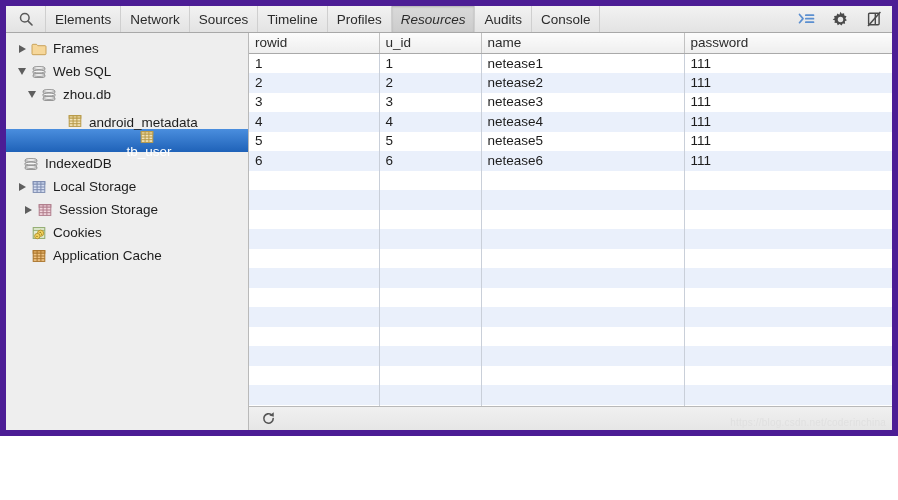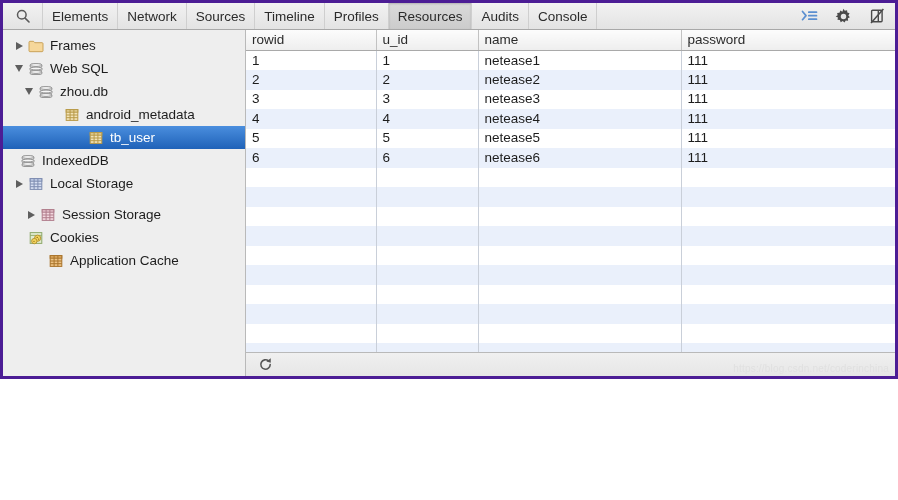--- a/index.html
+++ b/index.html
@@ -10,25 +10,25 @@
     width: 898px;
     height: 500px;
     overflow: hidden;
     background: #ffffff;
     font-family: "Liberation Sans", sans-serif;
     -webkit-font-smoothing: antialiased;
   }
   #app {
     position: relative;
     width: 898px;
-    height: 379px;
+    height: 436px;
     display: flex;
     flex-direction: column;
     box-sizing: border-box;
-    border: 3px solid #4c1d95;
+    border: 6px solid #4c1d95;
     overflow: hidden;
   }
 
   
   .toolbar {
     height: 27px;
     min-height: 27px;
     background: linear-gradient(to bottom, #f2f2f2 0%, #e3e3e3 100%);
     border-bottom: 1px solid #a8a8a8;
     display: flex;
@@ -56,20 +56,21 @@
     font-size: 13.5px;
     color: #2b2b2b;
     border-right: 1px solid #cfcfcf;
     box-sizing: border-box;
     white-space: nowrap;
     cursor: default;
   }
   .tab.active {
     background: linear-gradient(to bottom, #dadada 0%, #cccccc 100%);
     box-shadow: inset 0 1px 2px rgba(0,0,0,0.18);
+    font-style: italic;
   }
   .tb-right {
     display: flex;
     align-items: center;
     padding-right: 8px;
     gap: 14px;
   }
   .tb-icon {
     display: flex;
     align-items: center;
@@ -318,35 +319,35 @@
               <rect x="2" y="3.1" width="12" height="3.4" rx="1.7" fill="#e9e9e9" stroke="#8d8d8d" stroke-width="0.9"></rect>
               <rect x="2" y="6.6" width="12" height="3.4" rx="1.7" fill="#e9e9e9" stroke="#8d8d8d" stroke-width="0.9"></rect>
               <rect x="2" y="10.1" width="12" height="3.4" rx="1.7" fill="#e9e9e9" stroke="#8d8d8d" stroke-width="0.9"></rect>
               <ellipse cx="8" cy="4" rx="5.9" ry="1.4" fill="#f6f6f6" stroke="#8d8d8d" stroke-width="0.9"></ellipse>
               <ellipse cx="8" cy="7.5" rx="5.9" ry="1.4" fill="#f6f6f6" stroke="#8d8d8d" stroke-width="0.9"></ellipse>
               <ellipse cx="8" cy="11" rx="5.9" ry="1.4" fill="#f6f6f6" stroke="#8d8d8d" stroke-width="0.9"></ellipse>
             </svg>
           </div>
           <div class="tree-label">zhou.db</div>
         </div>
-        <div class="tree-item" style="padding-left: 44px;">
+        <div class="tree-item" style="padding-left: 44px; align-items: flex-end;">
           <div class="twisty "></div>
           <div class="tree-icon">
             <svg width="16" height="16" viewBox="0 0 16 16">
               <rect x="2.2" y="2.6" width="11.6" height="10.8" fill="#f2e3b8" stroke="#b89a48" stroke-width="1"></rect>
               <rect x="2.2" y="2.6" width="11.6" height="2.6" fill="#e0cc93" stroke="#b89a48" stroke-width="1"></rect>
               <line x1="6.1" y1="2.6" x2="6.1" y2="13.4" stroke="#b89a48" stroke-width="1"></line>
               <line x1="9.9" y1="2.6" x2="9.9" y2="13.4" stroke="#b89a48" stroke-width="1"></line>
               <line x1="2.2" y1="8.0" x2="13.8" y2="8.0" stroke="#b89a48" stroke-width="1"></line>
               <line x1="2.2" y1="10.7" x2="13.8" y2="10.7" stroke="#b89a48" stroke-width="1"></line>
             </svg>
           </div>
           <div class="tree-label">android_metadata</div>
         </div>
-        <div class="tree-item selected" style="padding-left: 68px;">
+        <div class="tree-item selected" style="padding-left: 44px; flex-direction: column;">
           <div class="twisty "></div>
           <div class="tree-icon">
             <svg width="16" height="16" viewBox="0 0 16 16">
               <rect x="2.2" y="2.6" width="11.6" height="10.8" fill="#f2e3b8" stroke="#b89a48" stroke-width="1"></rect>
               <rect x="2.2" y="2.6" width="11.6" height="2.6" fill="#e0cc93" stroke="#b89a48" stroke-width="1"></rect>
               <line x1="6.1" y1="2.6" x2="6.1" y2="13.4" stroke="#b89a48" stroke-width="1"></line>
               <line x1="9.9" y1="2.6" x2="9.9" y2="13.4" stroke="#b89a48" stroke-width="1"></line>
               <line x1="2.2" y1="8.0" x2="13.8" y2="8.0" stroke="#b89a48" stroke-width="1"></line>
               <line x1="2.2" y1="10.7" x2="13.8" y2="10.7" stroke="#b89a48" stroke-width="1"></line>
             </svg>
@@ -376,21 +377,21 @@
               <rect x="2.2" y="2.6" width="11.6" height="10.8" fill="#d7dff2" stroke="#7d8cb0" stroke-width="1"></rect>
               <rect x="2.2" y="2.6" width="11.6" height="2.6" fill="#bfcbe6" stroke="#7d8cb0" stroke-width="1"></rect>
               <line x1="6.1" y1="2.6" x2="6.1" y2="13.4" stroke="#7d8cb0" stroke-width="1"></line>
               <line x1="9.9" y1="2.6" x2="9.9" y2="13.4" stroke="#7d8cb0" stroke-width="1"></line>
               <line x1="2.2" y1="8.0" x2="13.8" y2="8.0" stroke="#7d8cb0" stroke-width="1"></line>
               <line x1="2.2" y1="10.7" x2="13.8" y2="10.7" stroke="#7d8cb0" stroke-width="1"></line>
             </svg>
           </div>
           <div class="tree-label">Local Storage</div>
         </div>
-        <div class="tree-item" style="padding-left: 20px; margin-top: 8px;">
+        <div class="tree-item" style="padding-left: 14px;">
           <div class="twisty collapsed">
             <span></span>
           </div>
           <div class="tree-icon">
             <svg width="16" height="16" viewBox="0 0 16 16">
               <rect x="2.2" y="2.6" width="11.6" height="10.8" fill="#f2d7de" stroke="#b07d8c" stroke-width="1"></rect>
               <rect x="2.2" y="2.6" width="11.6" height="2.6" fill="#e0bcc6" stroke="#b07d8c" stroke-width="1"></rect>
               <line x1="6.1" y1="2.6" x2="6.1" y2="13.4" stroke="#b07d8c" stroke-width="1"></line>
               <line x1="9.9" y1="2.6" x2="9.9" y2="13.4" stroke="#b07d8c" stroke-width="1"></line>
               <line x1="2.2" y1="8.0" x2="13.8" y2="8.0" stroke="#b07d8c" stroke-width="1"></line>
@@ -407,21 +408,21 @@
               <line x1="2.2" y1="5.4" x2="13.8" y2="5.4" stroke="#8ea86a" stroke-width="0.9"></line>
               <circle cx="9.6" cy="8.2" r="3.1" fill="#f2d35c" stroke="#b08f2e" stroke-width="0.9"></circle>
               <circle cx="6.3" cy="11.1" r="2.7" fill="#f2d35c" stroke="#b08f2e" stroke-width="0.9"></circle>
               <circle cx="9.2" cy="7.4" r="0.7" fill="#8a6a18"></circle>
               <circle cx="10.6" cy="9.1" r="0.6" fill="#8a6a18"></circle>
               <circle cx="6.0" cy="11.4" r="0.6" fill="#8a6a18"></circle>
             </svg>
           </div>
           <div class="tree-label">Cookies</div>
         </div>
-        <div class="tree-item" style="padding-left: 20px; margin-left: 8px;">
+        <div class="tree-item" style="padding-left: 8px;">
           <div class="twisty "></div>
           <div class="tree-icon">
             <svg width="16" height="16" viewBox="0 0 16 16">
               <rect x="2.2" y="2.6" width="11.6" height="10.8" fill="#eec384" stroke="#a9742c" stroke-width="1"></rect>
               <rect x="2.2" y="2.6" width="11.6" height="2.6" fill="#dca95f" stroke="#a9742c" stroke-width="1"></rect>
               <line x1="6.1" y1="2.6" x2="6.1" y2="13.4" stroke="#a9742c" stroke-width="1"></line>
               <line x1="9.9" y1="2.6" x2="9.9" y2="13.4" stroke="#a9742c" stroke-width="1"></line>
               <line x1="2.2" y1="8.0" x2="13.8" y2="8.0" stroke="#a9742c" stroke-width="1"></line>
               <line x1="2.2" y1="10.7" x2="13.8" y2="10.7" stroke="#a9742c" stroke-width="1"></line>
             </svg>

